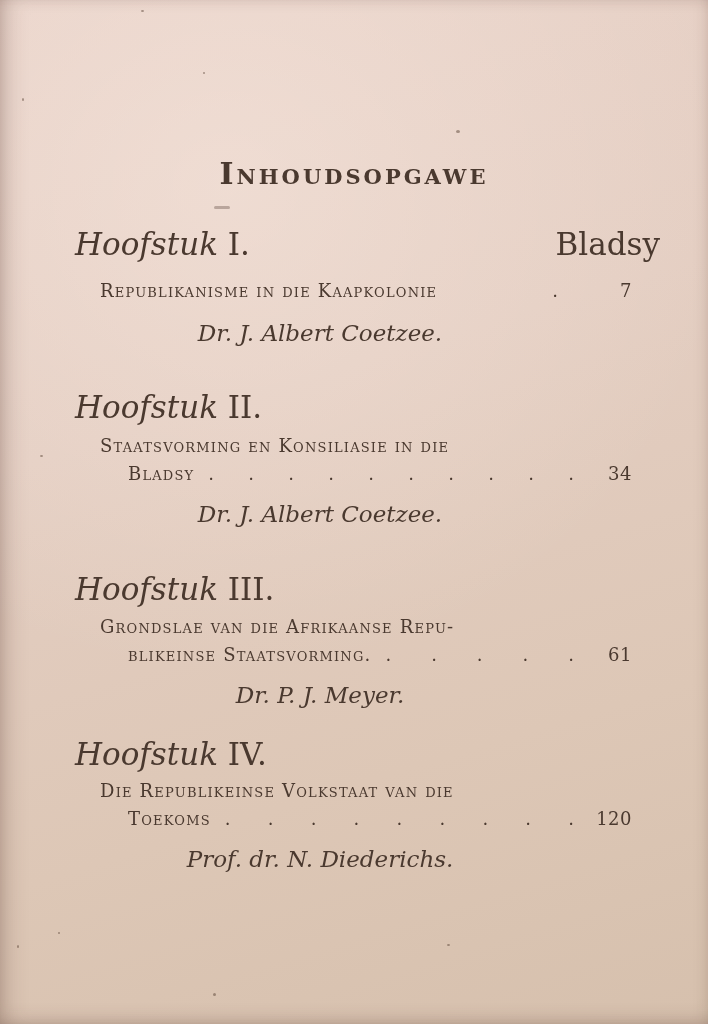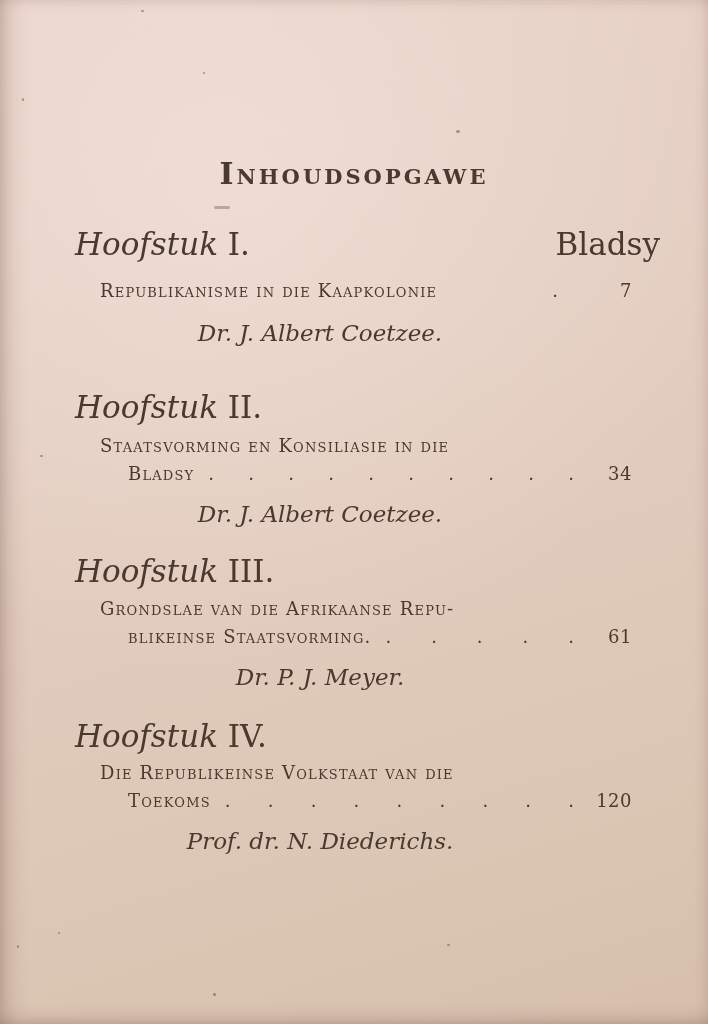--- a/index.html
+++ b/index.html
@@ -124,21 +124,21 @@
   <div class="entry-line first" style="margin-top:10px;">
     <span class="entry-text">Staatsvorming en Konsiliasie in die</span>
   </div>
   <div class="entry-line cont">
     <span class="entry-text">Bladsy</span>
     <span class="dots">. . . . . . . . . .</span>
     <span class="pagenum">34</span>
   </div>
   <div class="author" style="margin-top:12px;">Dr. J. Albert Coetzee.</div>
 
-  <div class="chapter-header" style="margin-top:28px;align-items:flex-end;">
+  <div class="chapter-header" style="margin-top:46px;align-items:flex-end;">
     <span class="hoofstuk"><em>Hoofstuk</em>&nbsp;<span class="numeral">III.</span></span>
   </div>
   <div class="entry-line first" style="margin-top:9px;">
     <span class="entry-text">Grondslae van die Afrikaanse Repu-</span>
   </div>
   <div class="entry-line cont">
     <span class="entry-text">blikeinse Staatsvorming.</span>
     <span class="dots">. . . . .</span>
     <span class="pagenum">61</span>
   </div>

